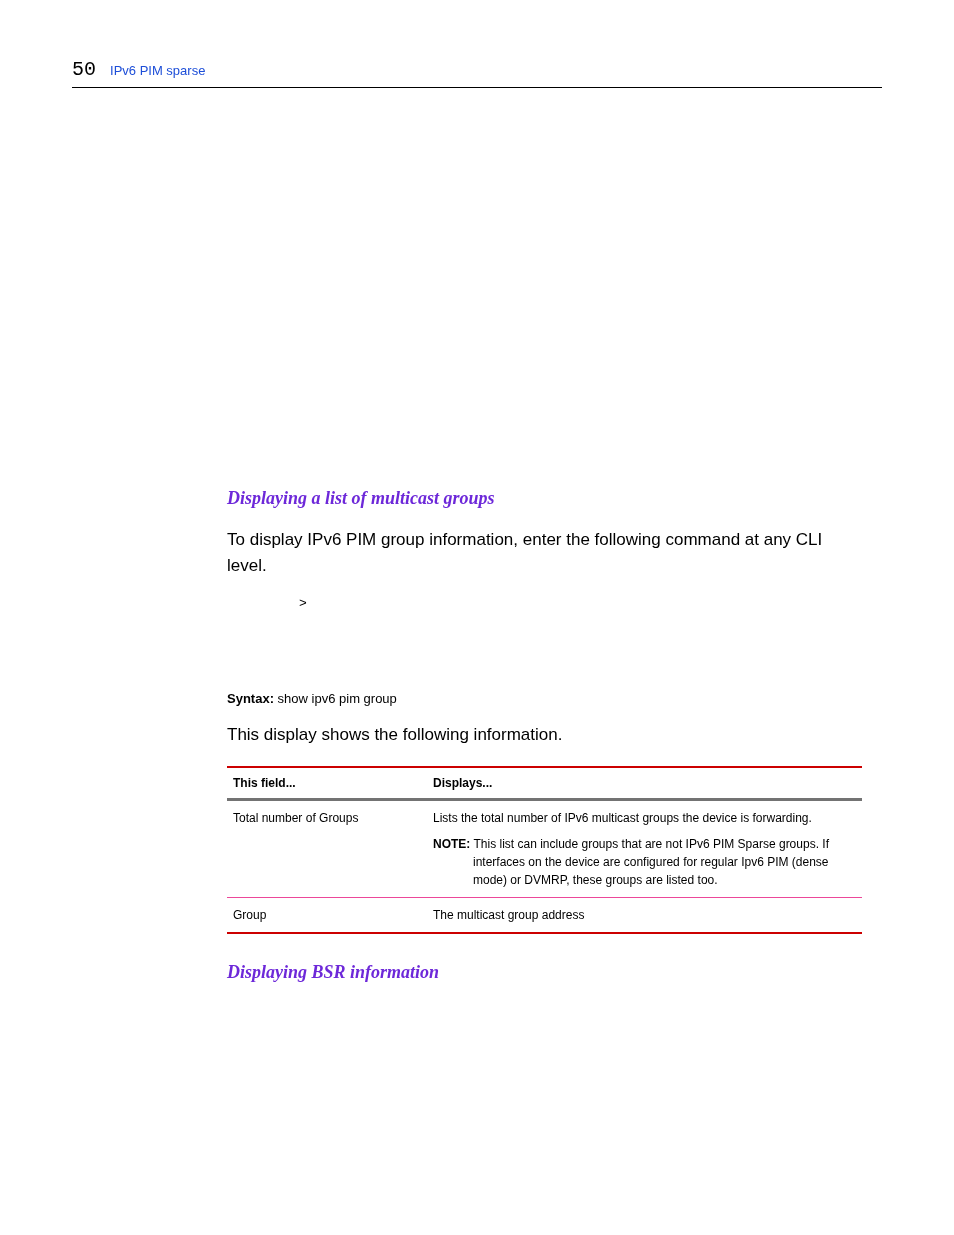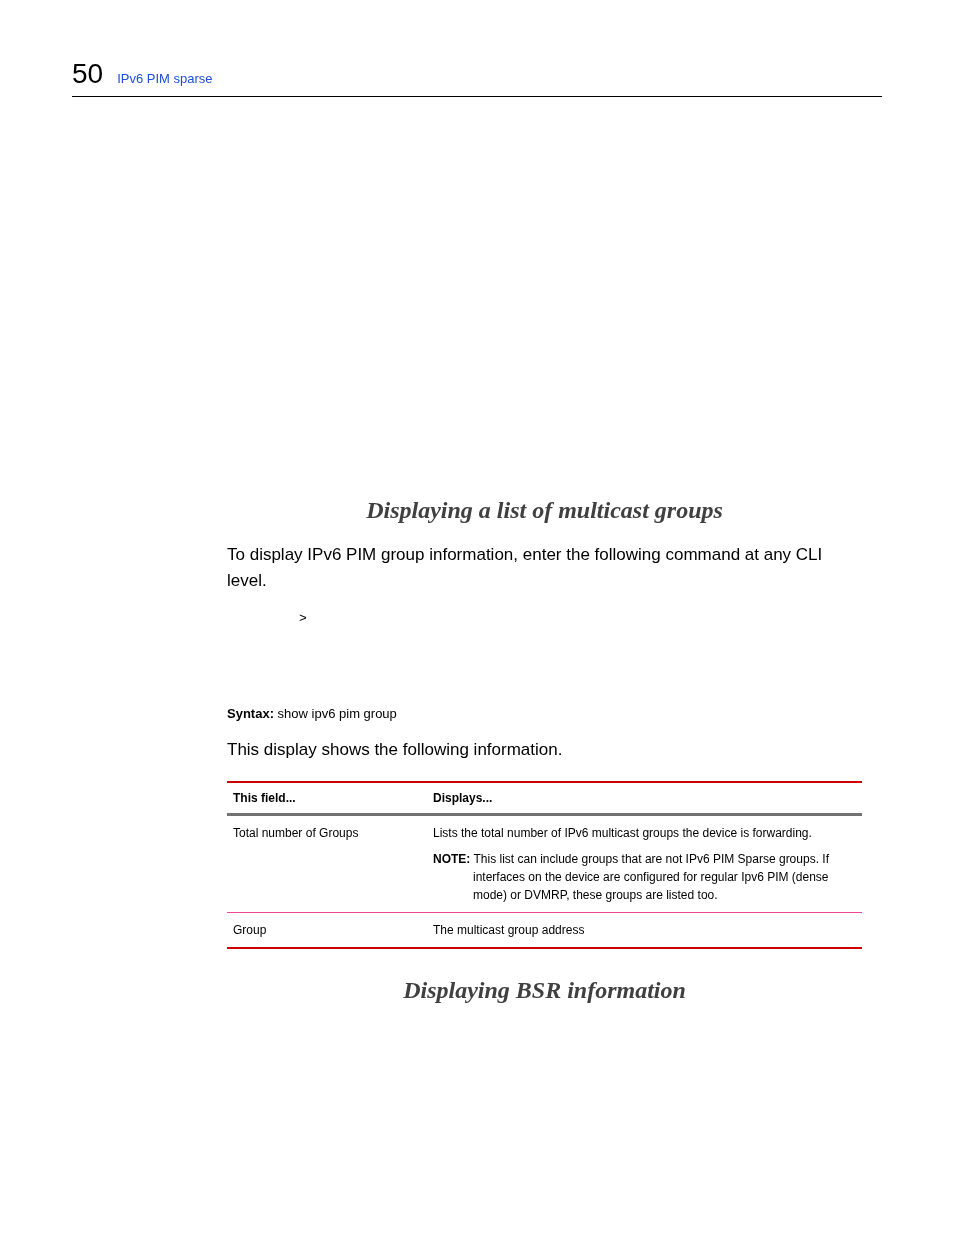--- a/index.html
+++ b/index.html
@@ -18,23 +18,23 @@
     .page {
       padding: 58px 72px 60px 72px;
     }
     .header {
       display: flex;
       align-items: baseline;
       gap: 14px;
       margin-bottom: 6px;
     }
     .page-number {
-      font-size: 28px;
+      font-size: 20px;
       font-weight: normal;
-      font-family: Liberation Sans, sans-serif;
+      font-family: Liberation Mono, monospace;
     }
     .header-title {
       font-size: 13px;
       color: #1d4ed8;
     }
     .header-rule {
       border: none;
       border-top: 1px solid #000;
       margin-bottom: 20px;
     }
@@ -42,24 +42,23 @@
       margin-left: 155px;
       margin-right: 20px;
     }
     .spacer-top {
       height: 380px;
     }
     .section-heading {
       font-family: Georgia, 'Times New Roman', serif;
       font-style: italic;
       font-weight: bold;
-      font-size: 24px;
-      color: #404040;
+      font-size: 18px;
+      color: #6d28d9;
       margin-bottom: 18px;
-      text-align: center;
     }
     .body-text {
       font-size: 17px;
       line-height: 1.5;
       margin-bottom: 18px;
     }
     .cli-block {
       font-family: 'Courier New', monospace;
       font-size: 13px;
       margin-left: 72px;

